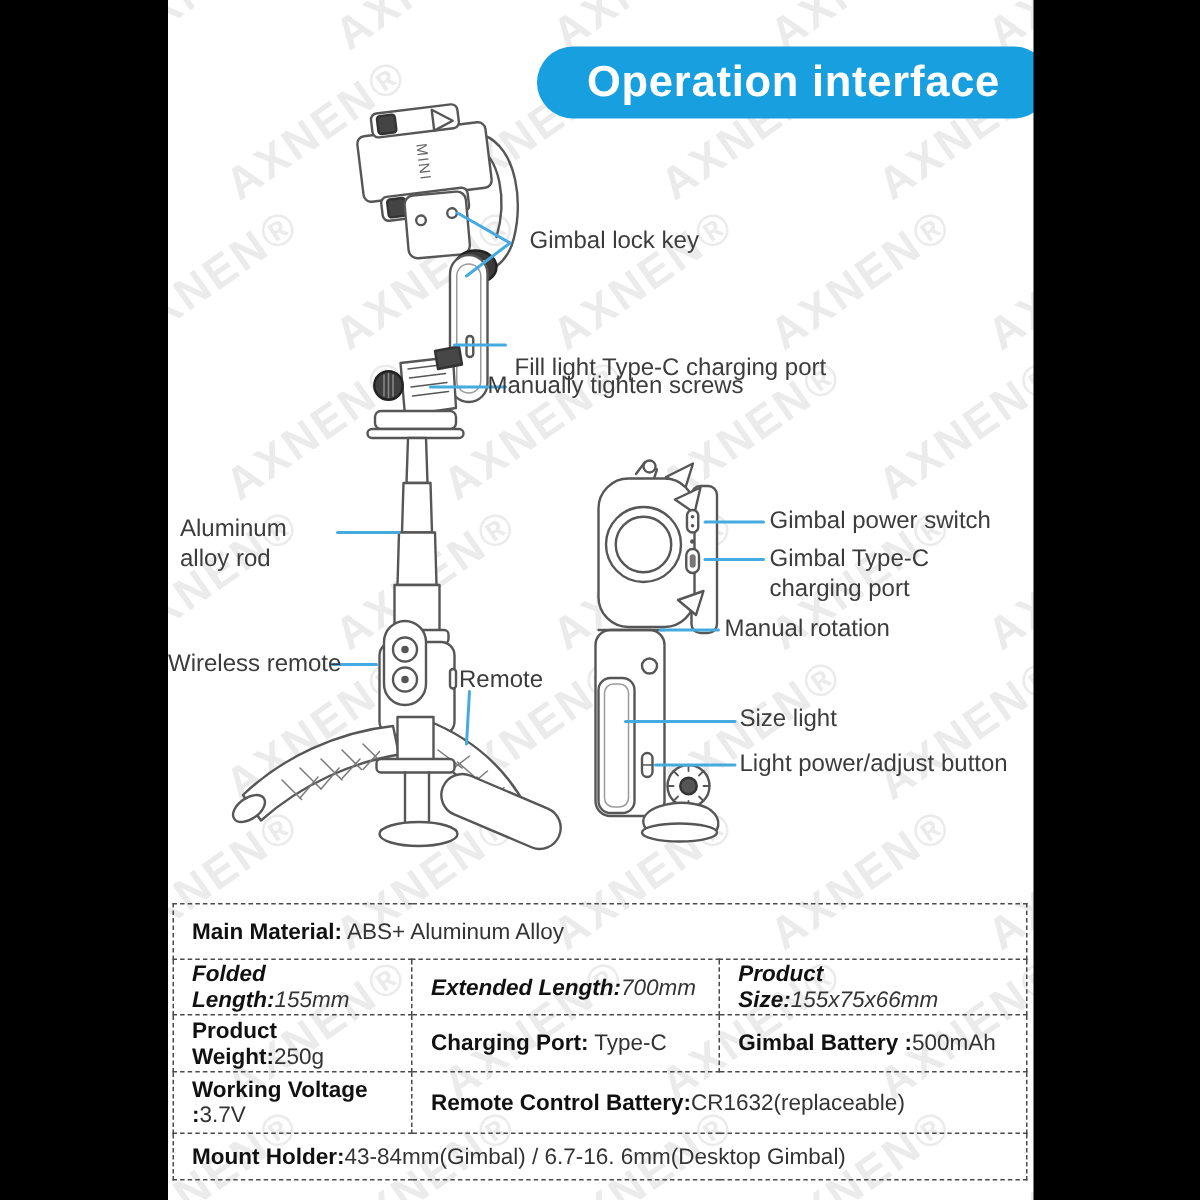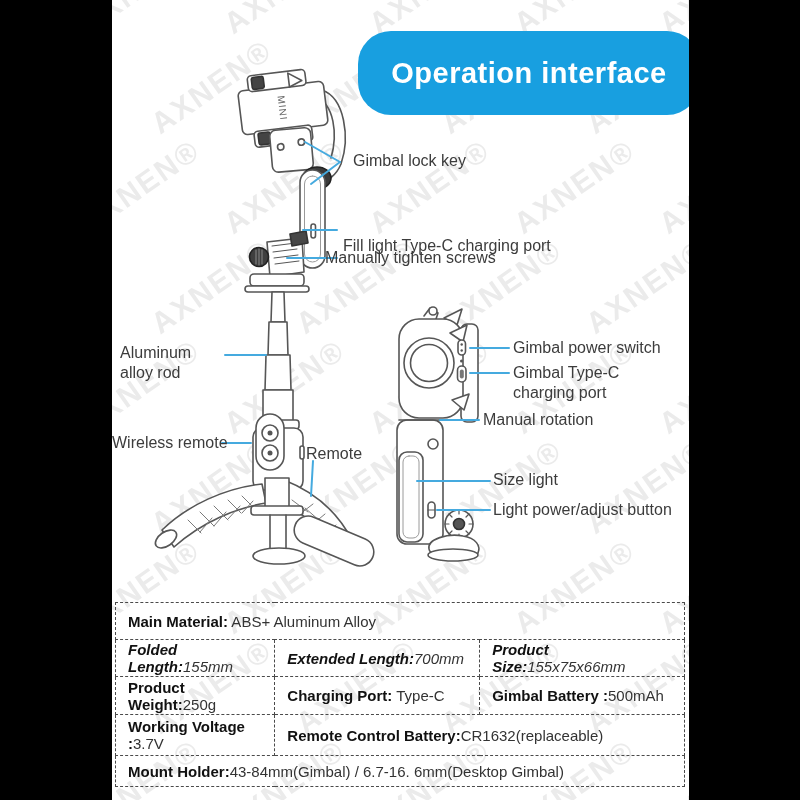--- a/index.html
+++ b/index.html
@@ -11,21 +11,21 @@
   .pillar.right{left:689px;width:111px;}
   
   .wm-layer{position:absolute;inset:0;z-index:0;}
   .wm{position:absolute;transform:rotate(-35deg);font-weight:bold;font-size:30px;
       color:#ebebeb;letter-spacing:2px;white-space:nowrap;}
   
   .art,.leaders{position:absolute;left:0;top:0;width:800px;height:800px;}
   .art{z-index:1;}
   .leaders{z-index:2;}
   
-  .banner{position:absolute;left:358px;top:31px;width:342px;height:84px;background:#189fe0;
+  .banner{position:absolute;left:358px;top:31px;width:342px;height:48px;background:#189fe0;
           border-radius:33px;z-index:3;display:flex;align-items:center;justify-content:center;}
   .banner span{color:#fff;font-size:29px;font-weight:bold;letter-spacing:.5px;}
   
   .label{position:absolute;z-index:3;font-size:16px;line-height:20px;color:#3c3c3c;
          white-space:pre-line;}
   .label.right-align{text-align:left;}
   
   .spec-heading{position:absolute;left:117px;top:560px;z-index:3;color:#189fe0;
                 font-size:21px;font-weight:bold;letter-spacing:.3px;}
   .spec-table{position:absolute;left:115px;top:602px;width:570px;z-index:3;

